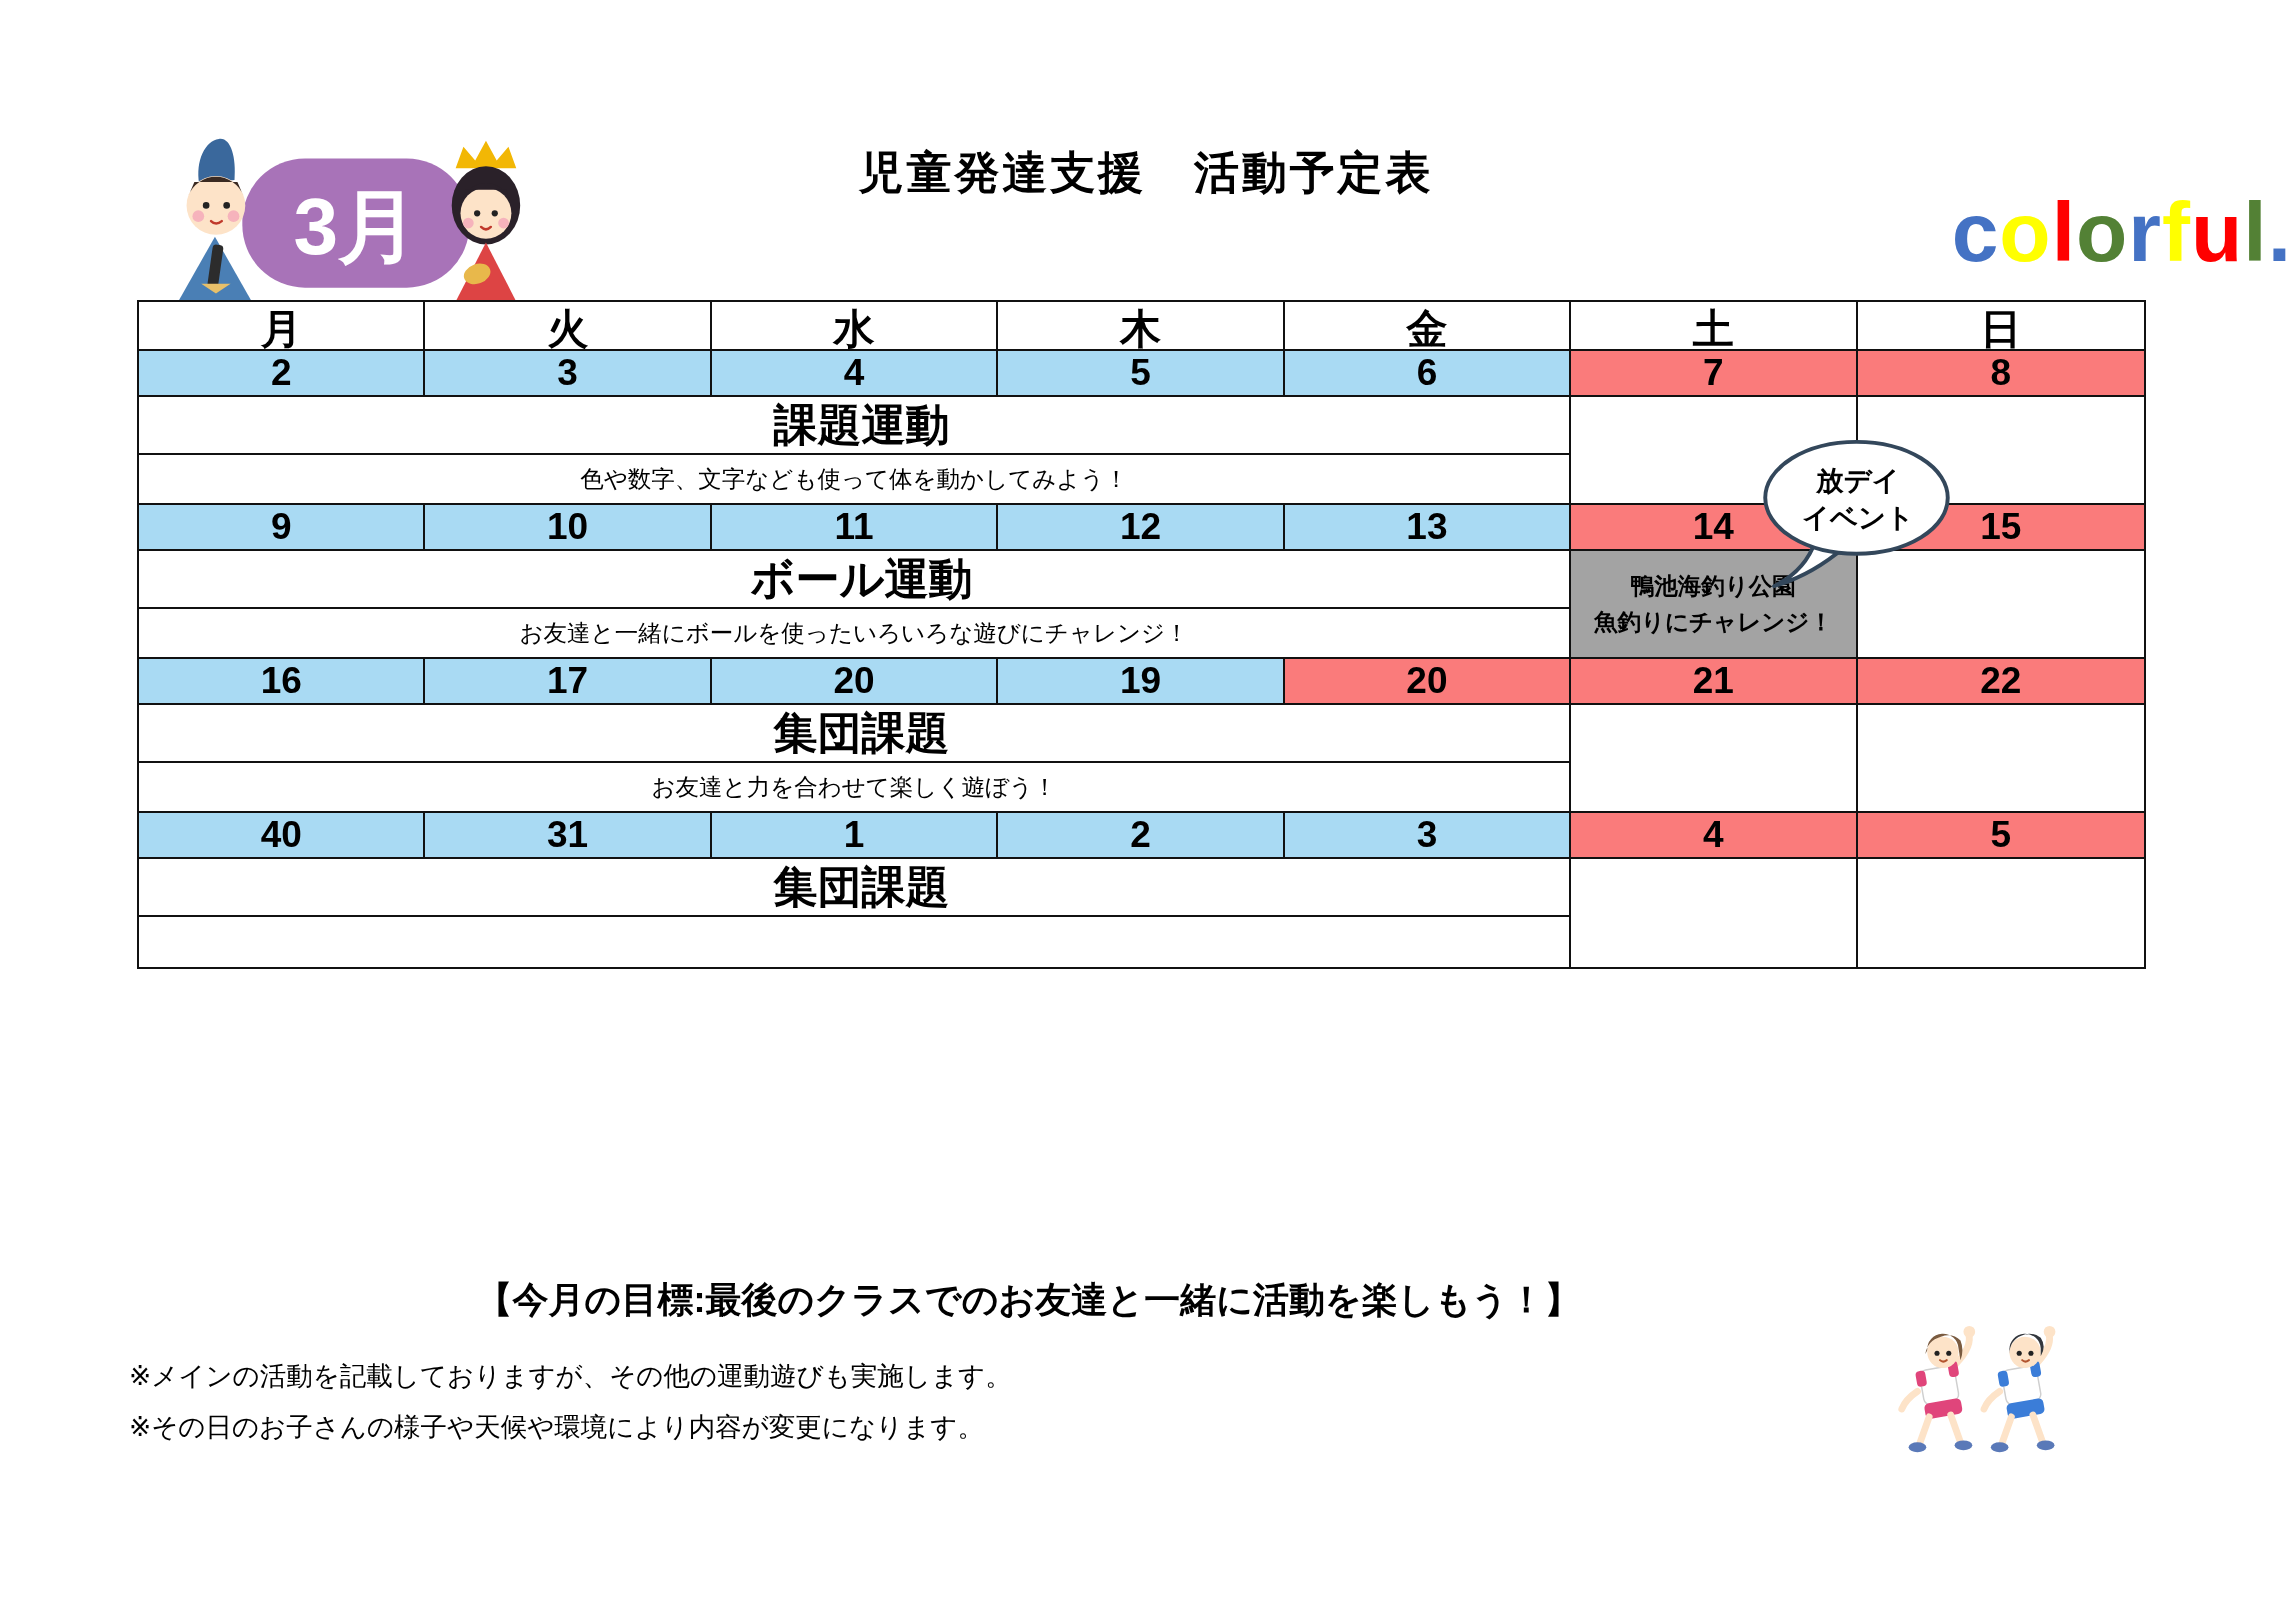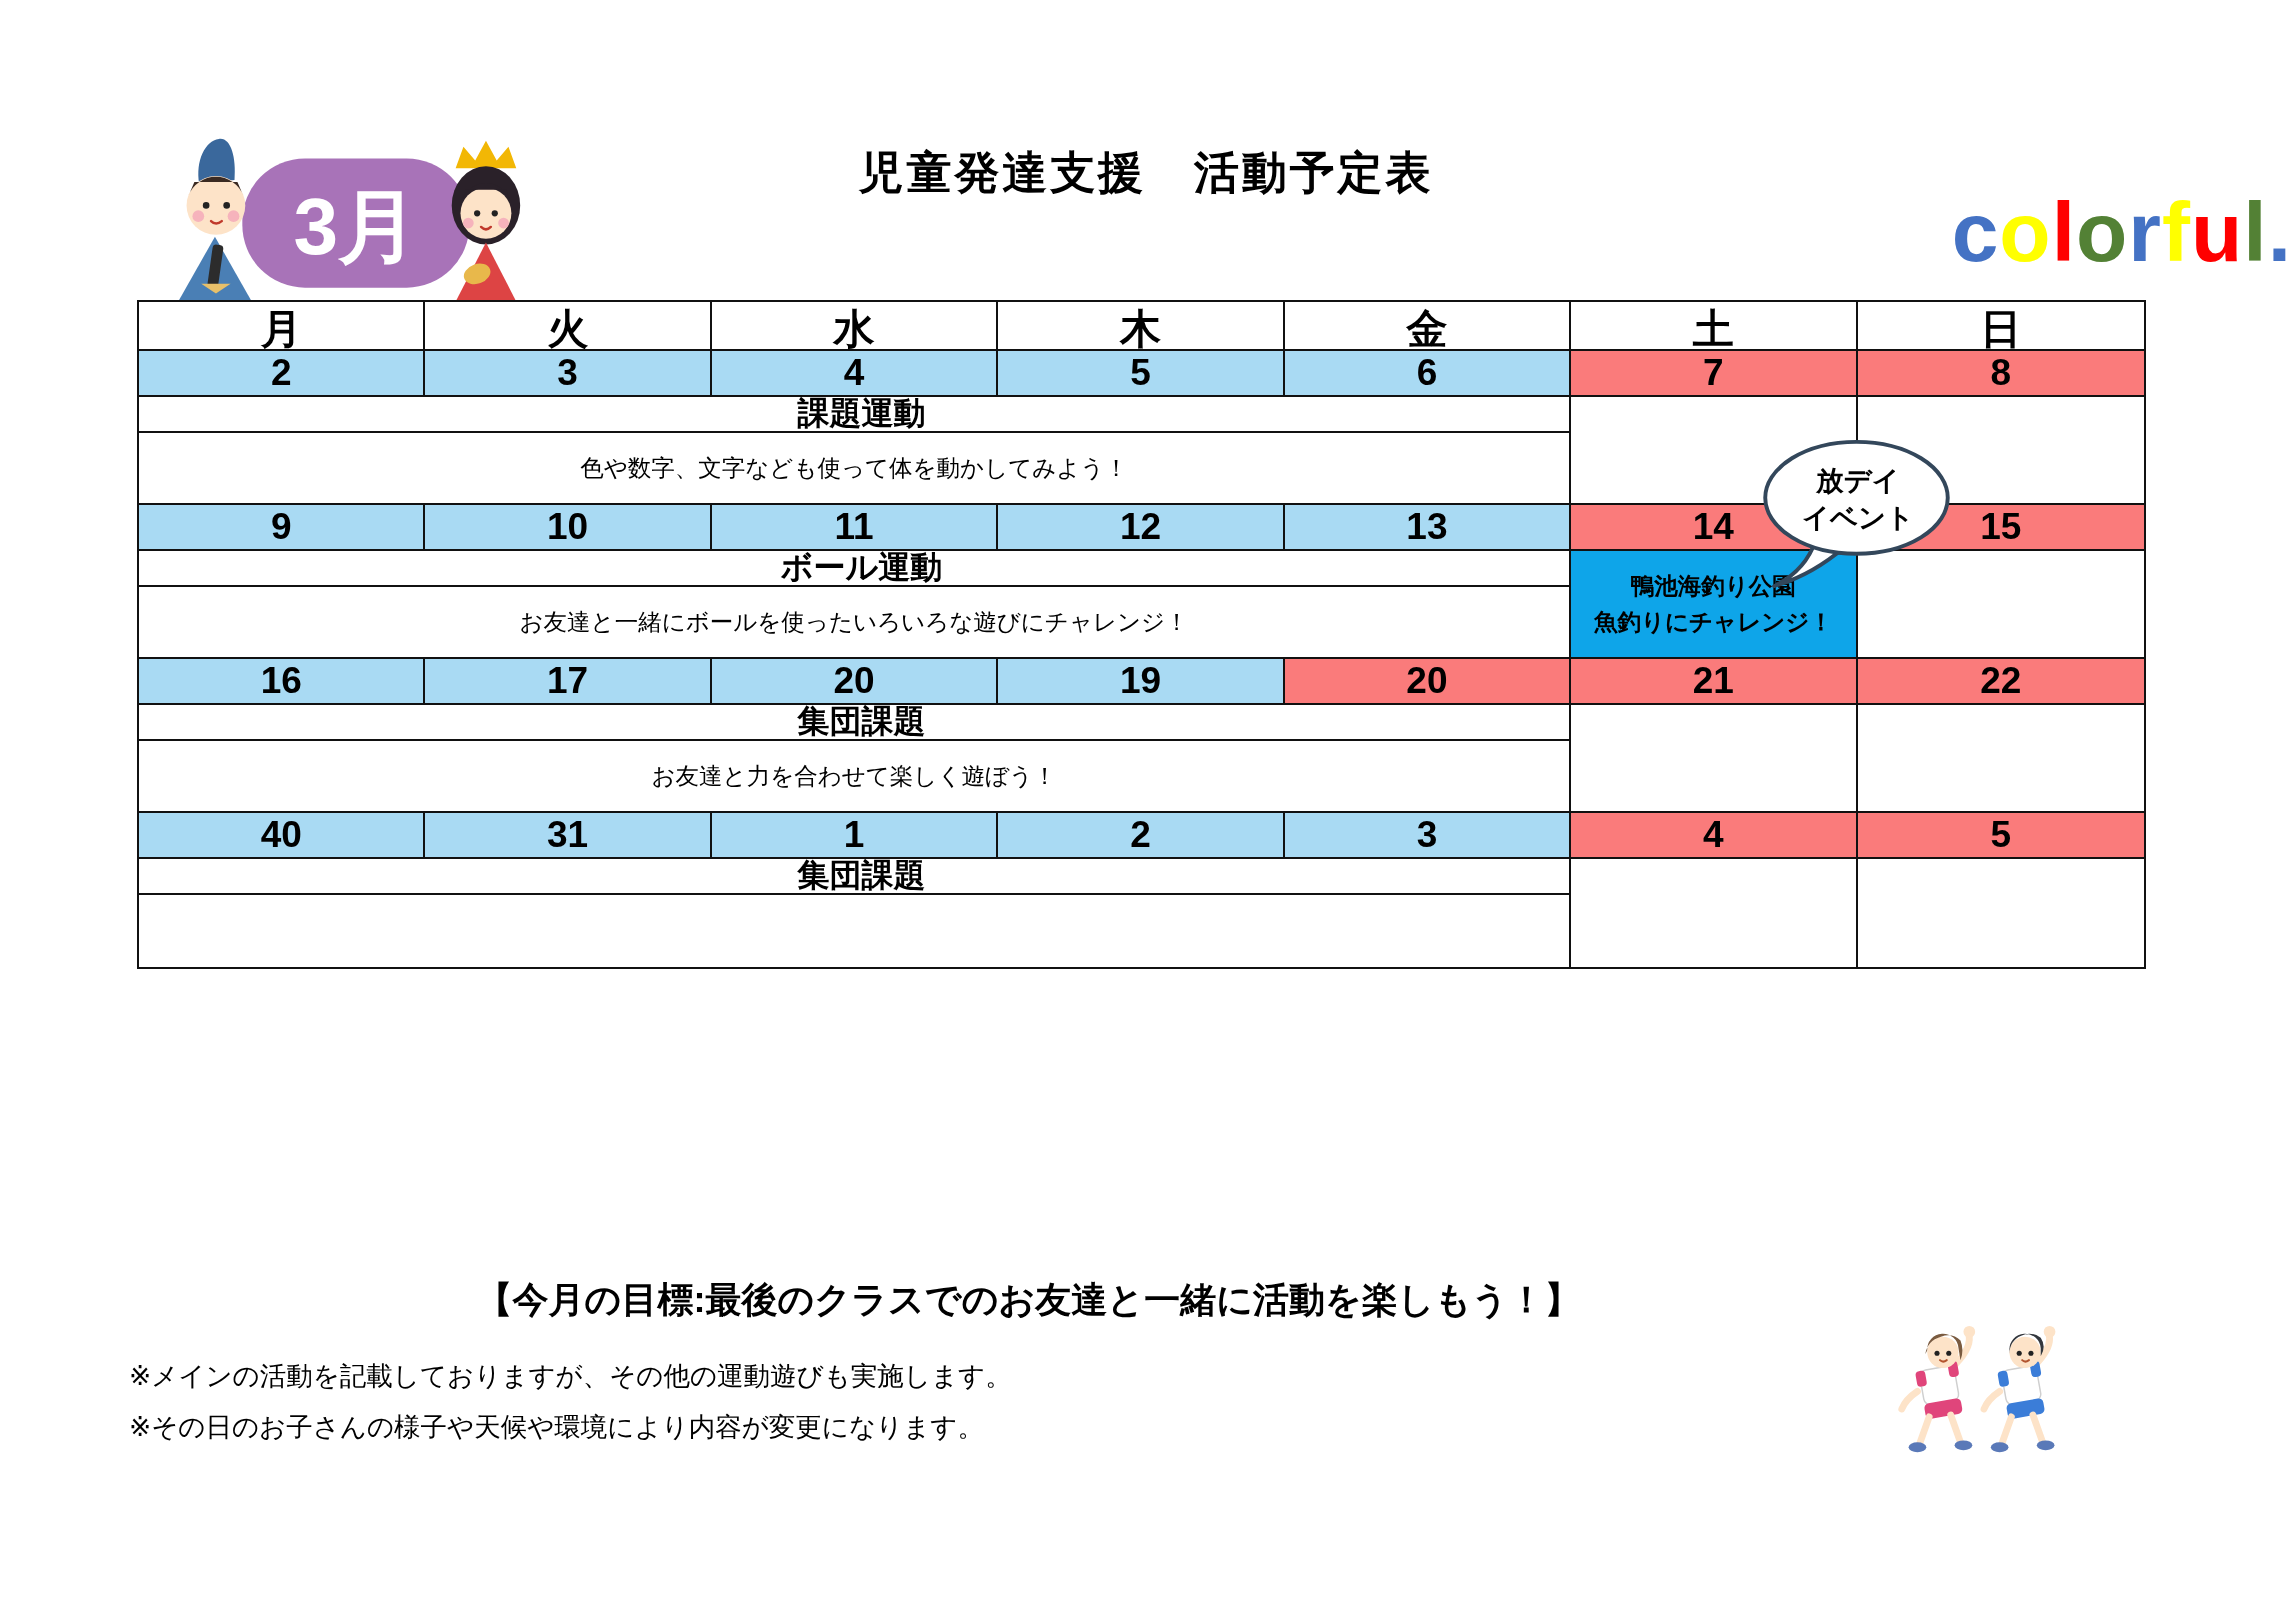--- a/index.html
+++ b/index.html
@@ -54,32 +54,32 @@
   .date-cell.red  { background: #fa7b7b; }
 
   .act-row {
     display: grid;
     grid-template-columns: calc(100% * 5 / 7) calc(100% / 7) calc(100% / 7);
     height: 108px; border-bottom: 2.9px solid #111;
   }
   .week:last-child .act-row { border-bottom: none; }
   .act-main { border-right: 2px solid #111; display: flex; flex-direction: column; }
   .act-title {
-    height: 36px; border-bottom: 2.9px solid #111;
+    height: 58px; border-bottom: 2.9px solid #111;
     display: flex; align-items: center; justify-content: center;
-    font-size: 32px; font-weight: 600; padding-left: 15px;
+    font-size: 44px; font-weight: 600; padding-left: 15px;
   }
   .act-desc {
     flex: 1; display: flex; align-items: center; justify-content: center;
     font-size: 23.5px; font-weight: 500;
   }
   .wk-cell { border-right: 2px solid #111; }
   .wk-cell.sun { border-right: none; }
   .wk-cell.event {
-    background: #0ea5e9;
+    background: #a3a3a3;
     display: flex; flex-direction: column; align-items: center; justify-content: center;
     font-size: 23.5px; font-weight: 600; line-height: 1.55; text-align: center;
   }
 
   
   .bubble-svg { position: absolute; left: 1725px; top: 431px; z-index: 5; }
   .bubble-text {
     position: absolute; left: 1764px; top: 463px; width: 188px; z-index: 6;
     text-align: center; font-size: 27.4px; font-weight: 800; line-height: 1.35;
   }

